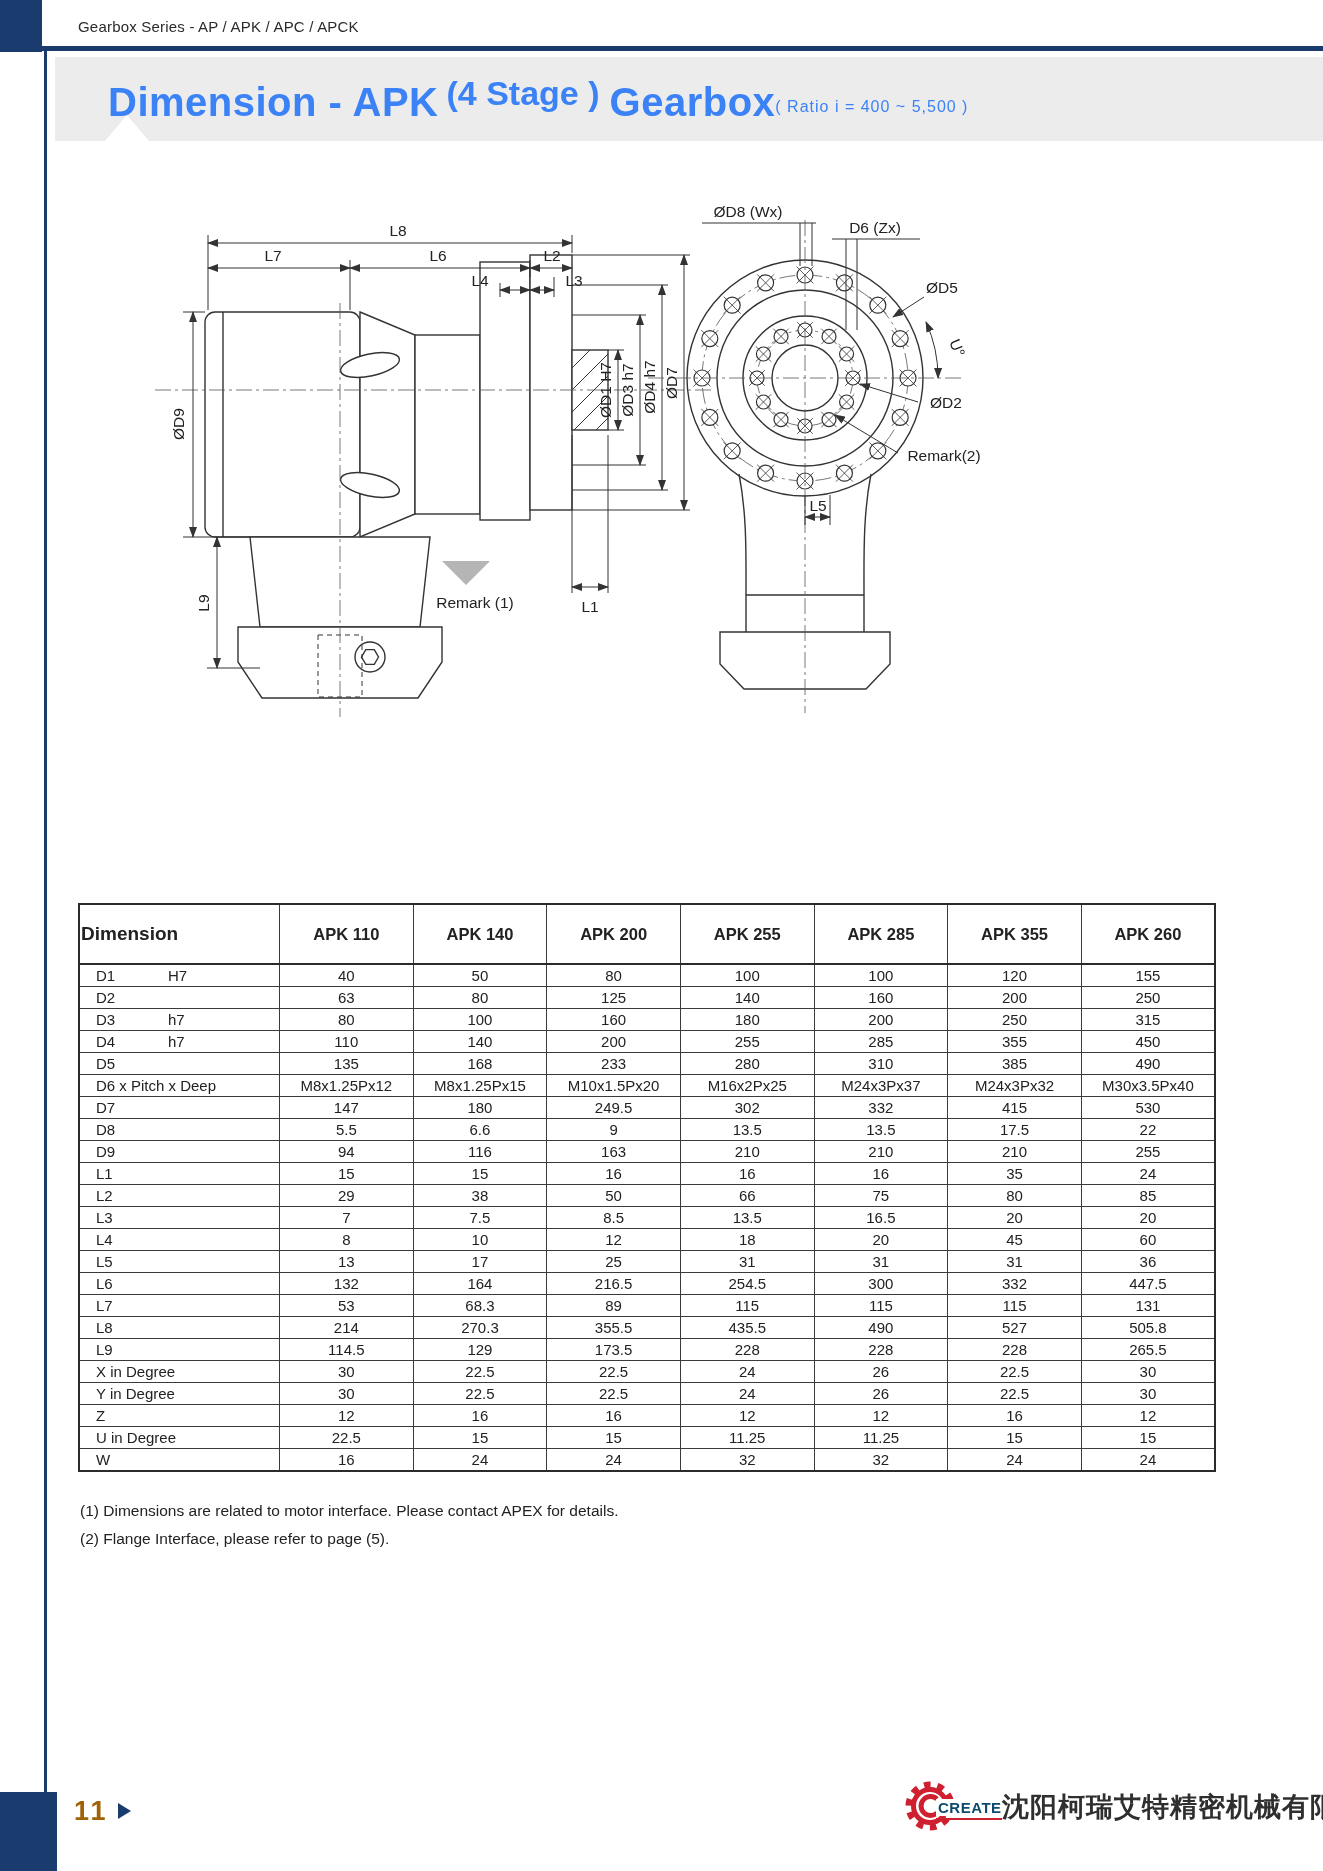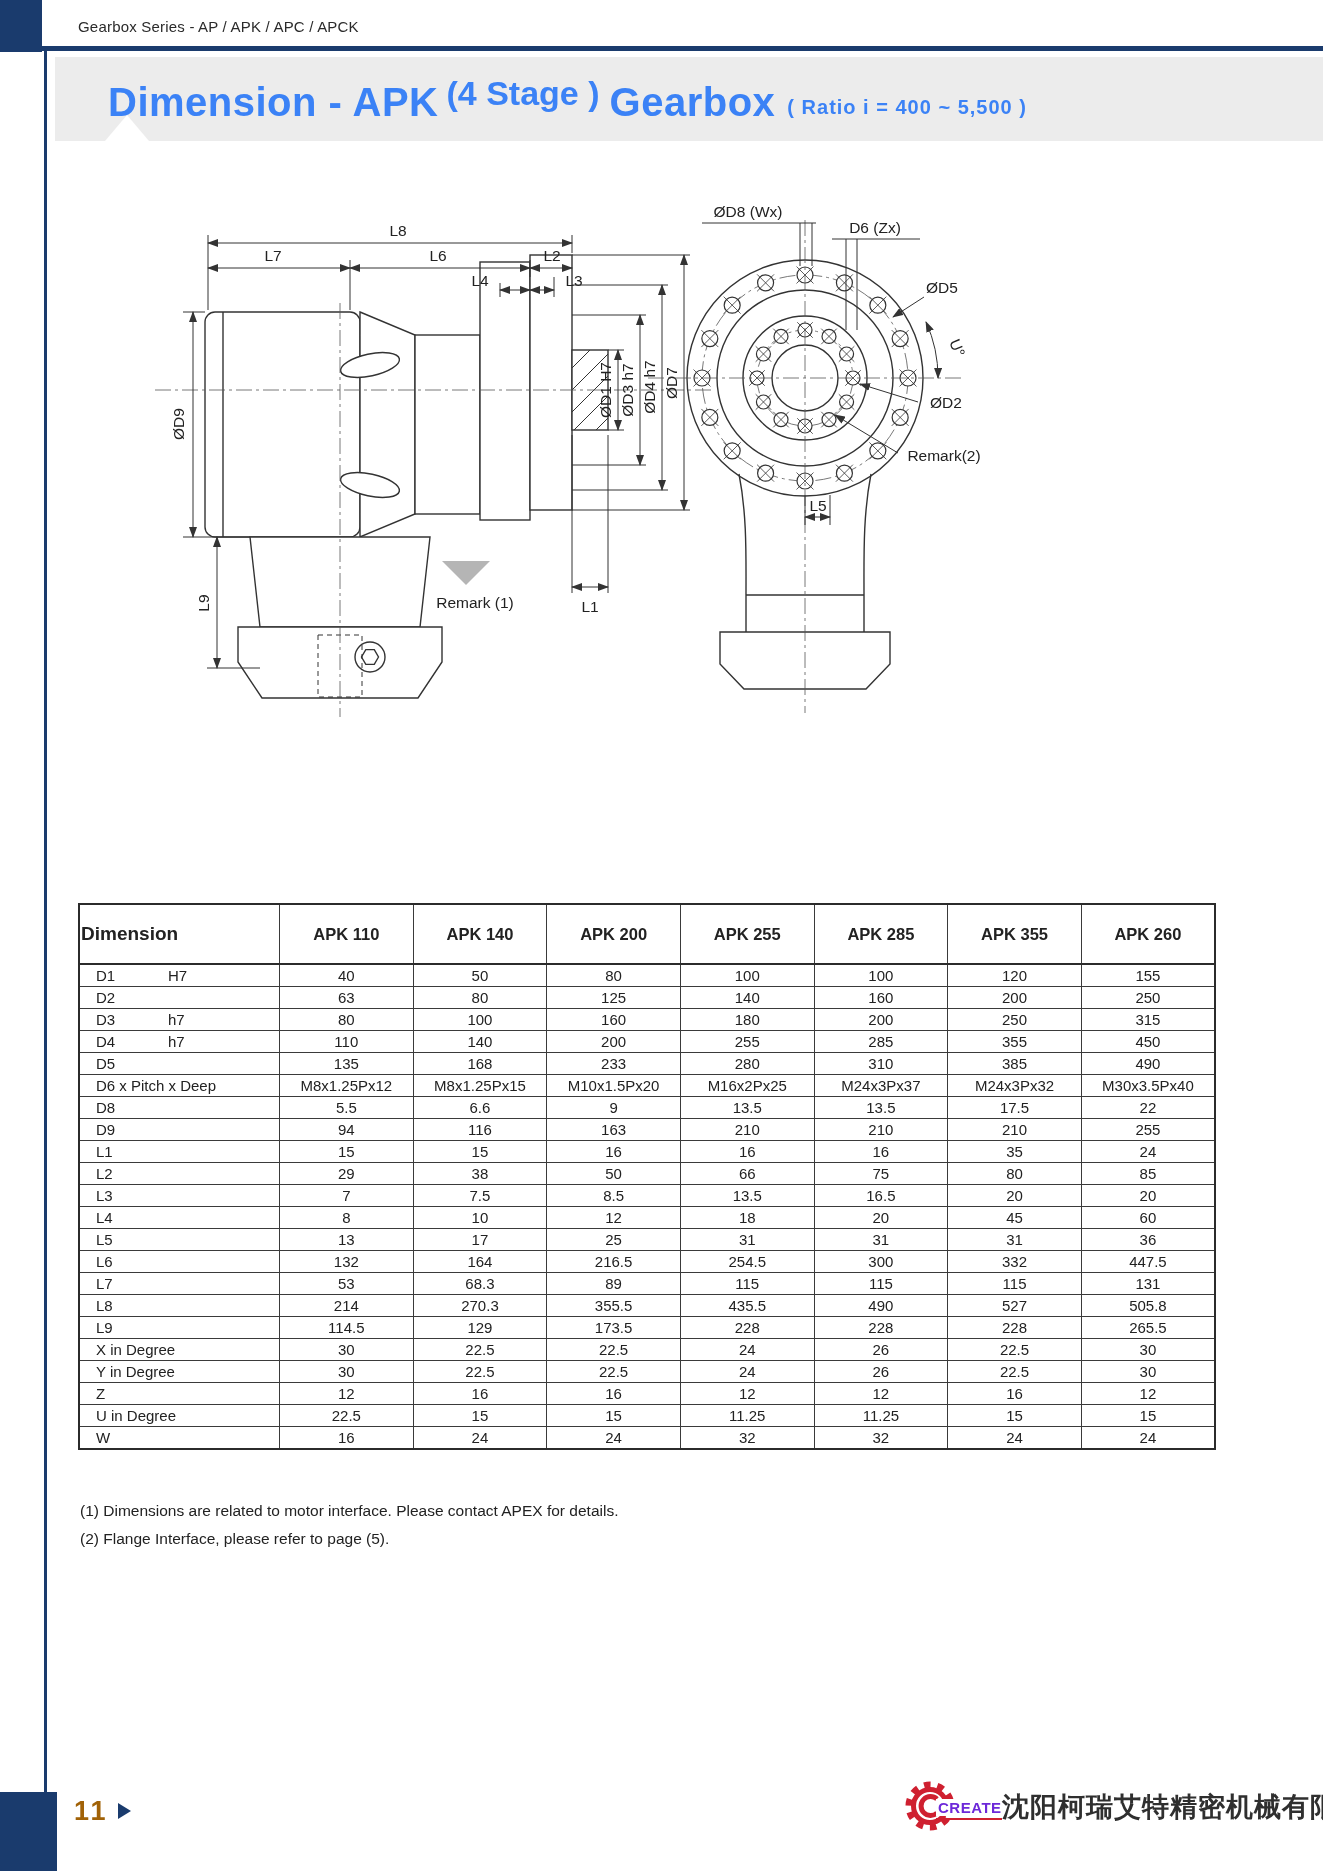--- a/index.html
+++ b/index.html
@@ -13,21 +13,21 @@
   .left-rule{position:absolute;left:44px;top:51px;width:3px;height:1741px;background:#1a3b6d;}
 
   
   .title-banner{position:absolute;left:55px;top:57px;width:1268px;height:84px;background:#ececec;}
   .banner-notch{position:absolute;left:105px;top:115px;width:0;height:0;
     border-left:22px solid transparent;border-right:22px solid transparent;border-bottom:26px solid #fff;}
   .title-row{position:absolute;left:108px;top:63px;height:78px;display:flex;align-items:center;color:#3b82f6;white-space:nowrap;}
   .title-main,.title-product{font-size:40px;font-weight:bold;letter-spacing:.5px;}
   .title-stage{font-size:34px;font-weight:bold;margin:0 8px;transform:translateY(-9px);}
   .title-product{margin-left:2px;}
-  .title-ratio{font-size:20px;font-weight:bold;margin-left:12px;transform:translateY(5px);letter-spacing:1px;}
+  .title-ratio{font-size:16px;font-weight:normal;transform:translateY(5px);letter-spacing:1px;}
 
   
   #drawings{position:absolute;left:60px;top:165px;}
   #drawings text{font-size:15.5px;fill:#222;stroke:none;}
   .cl{stroke:#555;stroke-width:.8;stroke-dasharray:16 4 3 4;fill:none;}
   .dim{stroke:#333;stroke-width:1;fill:none;}
   .body-ln{stroke:#333;stroke-width:1.4;fill:none;}
   .body-fill{stroke:#333;stroke-width:1.4;fill:#fff;}
 
   
@@ -46,21 +46,21 @@
 
   
   .note{position:absolute;left:80px;font-size:15.5px;color:#222;}
 
   
   .footer-block{position:absolute;left:0;top:1792px;width:57px;height:79px;background:#1a3b6d;}
   .page-num{position:absolute;left:74px;top:1796px;font-size:27px;font-weight:bold;color:#a16207;letter-spacing:3px;}
   .page-arrow{position:absolute;left:118px;top:1803px;width:0;height:0;
     border-top:8px solid transparent;border-bottom:8px solid transparent;border-left:13px solid #1a3b6d;}
   .logo-wrap{position:absolute;left:900px;top:1776px;width:60px;height:60px;}
-  .logo-text{position:absolute;left:936px;top:1799px;font-size:15px;font-weight:800;color:#6d28d9;background:#fff;padding:0 2px;letter-spacing:.5px;}
+  .logo-text{position:absolute;left:936px;top:1799px;font-size:15px;font-weight:800;color:#0c4a6e;background:#fff;padding:0 2px;letter-spacing:.5px;}
   .logo-underline{position:absolute;left:936px;top:1818px;width:66px;height:2px;background:#cf2030;}
   .company-name{position:absolute;left:1002px;top:1789px;font-size:27px;font-weight:600;color:#2f2f2f;letter-spacing:1px;white-space:nowrap;}
 </style>
 </head>
 <body>
 
 <div id="page">
 
   <div class="corner-block"></div>
   <div class="series-label">Gearbox Series - AP / APK / APC / APCK</div>
@@ -367,20 +367,30 @@
           <td class="c-dim"><span class="lbl">D6 x Pitch x Deep</span></td>
           <td class="c-val">M8x1.25Px12</td>
           <td class="c-val">M8x1.25Px15</td>
           <td class="c-val">M10x1.5Px20</td>
           <td class="c-val">M16x2Px25</td>
           <td class="c-val">M24x3Px37</td>
           <td class="c-val">M24x3Px32</td>
           <td class="c-val">M30x3.5Px40</td>
         </tr>
         <tr>
+          <td class="c-dim"><span class="lbl">D7</span></td>
+          <td class="c-val">147</td>
+          <td class="c-val">180</td>
+          <td class="c-val">249.5</td>
+          <td class="c-val">302</td>
+          <td class="c-val">332</td>
+          <td class="c-val">415</td>
+          <td class="c-val">530</td>
+        </tr>
+        <tr>
           <td class="c-dim"><span class="lbl">D8</span></td>
           <td class="c-val">5.5</td>
           <td class="c-val">6.6</td>
           <td class="c-val">9</td>
           <td class="c-val">13.5</td>
           <td class="c-val">13.5</td>
           <td class="c-val">17.5</td>
           <td class="c-val">22</td>
         </tr>
         <tr>

